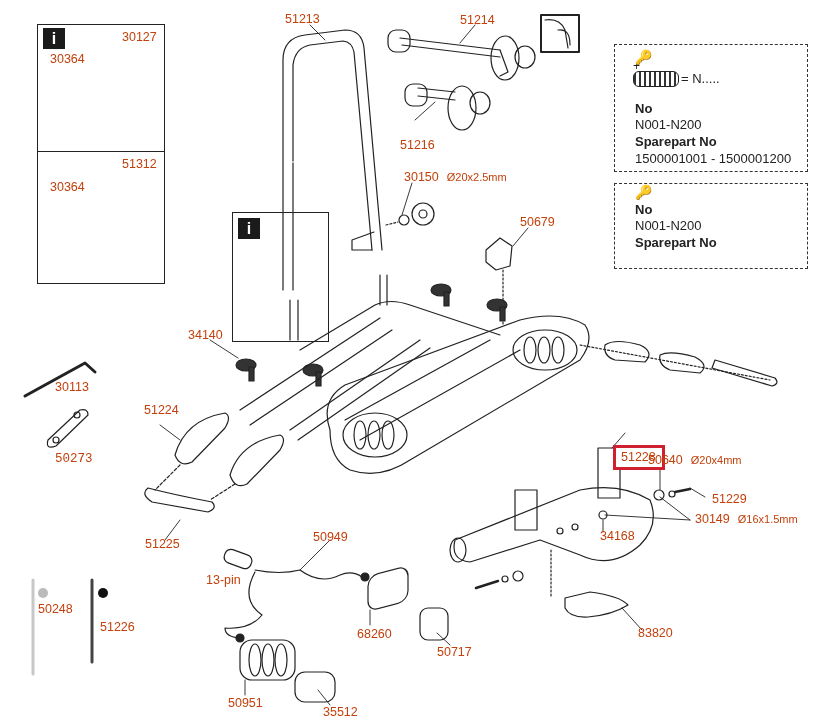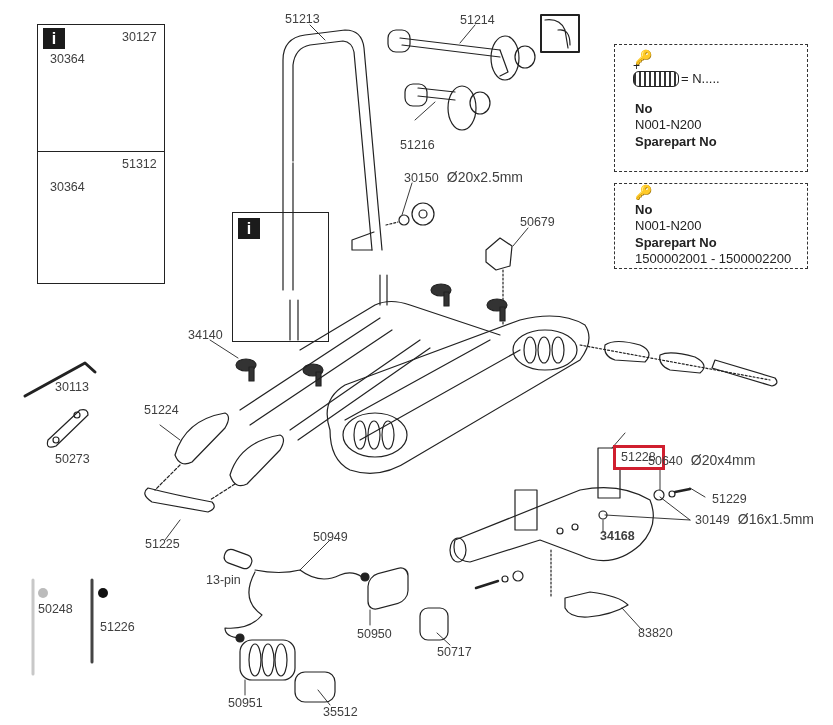--- a/index.html
+++ b/index.html
@@ -1,20 +1,20 @@
 <!DOCTYPE html>
 <html><head>
 <meta charset="utf-8">
 <style>
   html, body { margin:0; padding:0; background:#ffffff; }
   #stage { position:relative; width:833px; height:725px; overflow:hidden; background:#fff;
            font-family:"Liberation Sans", sans-serif; color:#222; }
   svg#art { position:absolute; left:0; top:0; width:833px; height:725px; }
-  .lbl { position:absolute; font-size:12.5px; line-height:14px; white-space:nowrap; color:#404040; }
-  .dim { margin-left:8px; font-size:14px; }
+  .lbl { position:absolute; font-size:12.5px; line-height:14px; white-space:nowrap; color:#c2410c; }
+  .dim { margin-left:8px; font-size:11px; }
   .info-badge { position:absolute; width:22px; height:21px; background:#1b1b1b; color:#fff; font-weight:bold;
                 font-size:16px; text-align:center; line-height:21px; font-family:"Liberation Sans", sans-serif; }
   .inset { position:absolute; border:1px solid #222; }
   .dashbox { position:absolute; border:1.3px dashed #333; }
   .kline { position:absolute; left:20px; font-size:13px; line-height:16px; white-space:nowrap; }
   .kline.b { font-weight:bold; }
   .hl { position:absolute; border:3px solid #d01f2f; background:#fff; }
 </style>
 </head>
 <body>
@@ -193,49 +193,49 @@
   </div>
 
   <div class="dashbox" style="left:614px;top:44px;width:192px;height:126px;">
     <span style="position:absolute;left:18px;top:14px;font-size:12px;">+</span>
     <span style="position:absolute;left:20px;top:4px;font-size:14px;">🔑</span>
     <span style="position:absolute;left:18px;top:26px;width:44px;height:14px;border:1px solid #222;border-radius:6px;background:repeating-linear-gradient(90deg,#333 0 2px,#fff 2px 5px);"></span>
     <span style="position:absolute;left:66px;top:26px;font-size:13px;">= N.....</span>
     <div class="kline b" style="top:56px;">No</div>
     <div class="kline" style="top:72px;">N001-N200</div>
     <div class="kline b" style="top:89px;">Sparepart No</div>
+    <div class="kline" style="top:106px;">1500001001 - 1500001200</div>
   </div>
   <div class="dashbox" style="left:614px;top:183px;width:192px;height:84px;">
     <span style="position:absolute;left:20px;top:0px;font-size:14px;">🔑</span>
     <div class="kline b" style="top:18px;">No</div>
     <div class="kline" style="top:34px;">N001-N200</div>
     <div class="kline b" style="top:51px;">Sparepart No</div>
-    <div class="kline" style="top:67px;">1500002001 - 1500002200</div>
   </div>
 
   <div class="hl" style="left:613px;top:414px;width:46px;height:19px;margin-top:31px;">
     <span class="lbl" style="left:5px;top:2px;">51228</span>
   </div>
 
   <span class="lbl" style="left:285px;top:12px;">51213</span>
   <span class="lbl" style="left:460px;top:13px;">51214</span>
   <span class="lbl" style="left:400px;top:138px;">51216</span>
   <span class="lbl" style="left:404px;top:170px;"><span>30150</span><span class="dim">Ø20x2.5mm</span></span>
   <span class="lbl" style="left:520px;top:215px;">50679</span>
   <span class="lbl" style="left:188px;top:328px;">34140</span>
   <span class="lbl" style="left:55px;top:380px;">30113</span>
-  <span class="lbl" style="left:55px;top:452px;">50273</span>
+  <span class="lbl" style="left:55px;top:452px;font-family:Liberation Mono, monospace;">50273</span>
   <span class="lbl" style="left:144px;top:403px;">51224</span>
   <span class="lbl" style="left:145px;top:537px;">51225</span>
   <span class="lbl" style="left:648px;top:453px;"><span>50640</span><span class="dim">Ø20x4mm</span></span>
   <span class="lbl" style="left:712px;top:492px;">51229</span>
   <span class="lbl" style="left:695px;top:512px;"><span>30149</span><span class="dim">Ø16x1.5mm</span></span>
-  <span class="lbl" style="left:600px;top:529px;font-weight:bold;">34168</span>
+  <span class="lbl" style="left:600px;top:529px;">34168</span>
   <span class="lbl" style="left:313px;top:530px;">50949</span>
   <span class="lbl" style="left:206px;top:573px;">13-pin</span>
-  <span class="lbl" style="left:357px;top:627px;">50950</span>
+  <span class="lbl" style="left:357px;top:627px;">68260</span>
   <span class="lbl" style="left:228px;top:696px;">50951</span>
   <span class="lbl" style="left:323px;top:705px;">35512</span>
   <span class="lbl" style="left:437px;top:645px;">50717</span>
   <span class="lbl" style="left:638px;top:626px;">83820</span>
   <span class="lbl" style="left:38px;top:602px;">50248</span>
   <span class="lbl" style="left:100px;top:620px;">51226</span>
 </div>
 
 </body></html>

